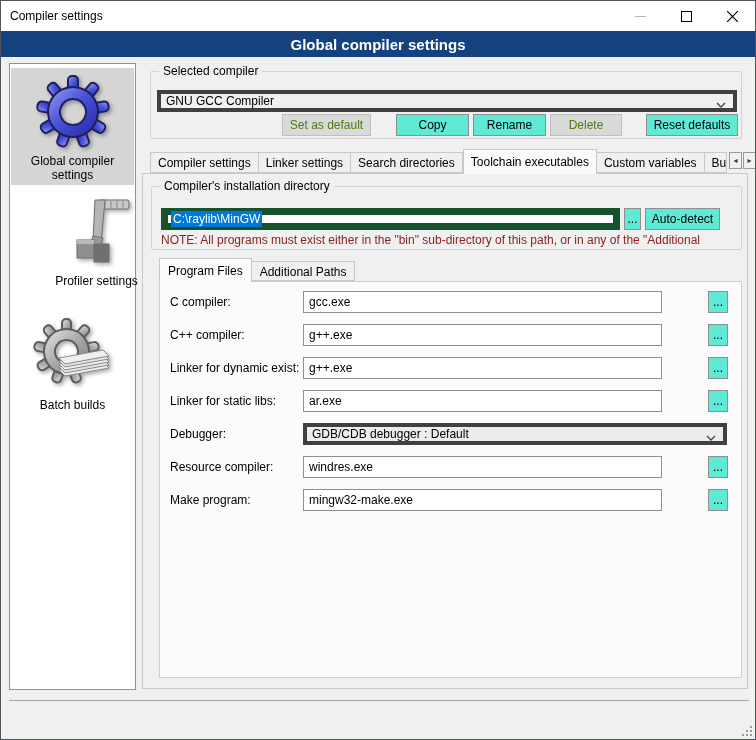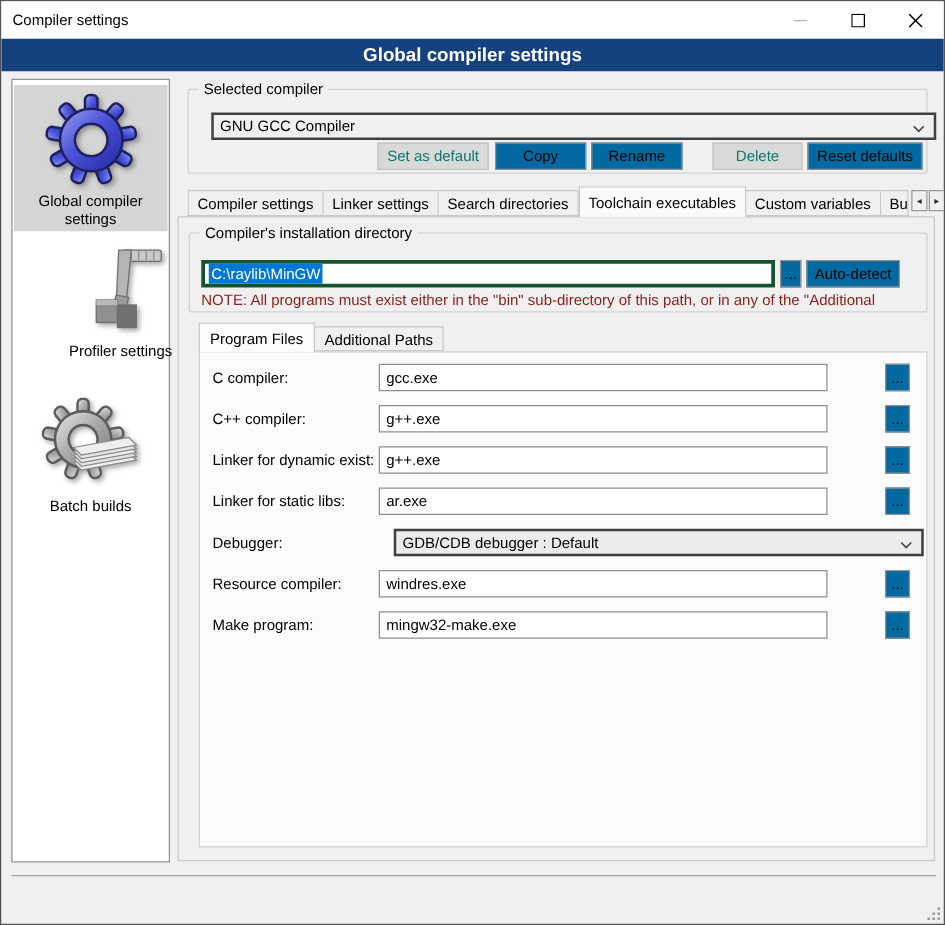--- a/index.html
+++ b/index.html
@@ -22,40 +22,40 @@
   .side-item { position:absolute; left:1px; width:123px; height:117px; display:flex; flex-direction:column; align-items:center; justify-content:flex-start; padding-top:6px; cursor:default; }
   .side-item.selected { background:#d5d5d5; }
   .side-label { text-align:center; line-height:14px; margin-top:4px; width:104px; }
   .side-icon { filter:drop-shadow(2px 2px 2px rgba(0,0,0,0.35)); }
 
   
   .groupbox { position:absolute; border:1px solid #d2d2d2; border-radius:2px; }
   .legend { position:absolute; top:-8px; left:8px; background:#f0f0f0; padding:0 4px; font-size:12px; }
 
   
-  .combo { position:absolute; height:22px; background:#f0f0f0; border:2px solid #404040; display:flex; align-items:center; padding:0 22px 0 5px;margin-left:12px; }
+  .combo { position:absolute; height:22px; background:#f0f0f0; border:4px solid #404040; display:flex; align-items:center; padding:0 22px 0 5px; }
   .combo .chev { position:absolute; right:7px; top:8px; }
 
   
-  .btn { position:absolute; height:22px; background:#0369a1; border:1px solid #8f8f8f; display:flex; align-items:center; justify-content:center; font-size:12px; cursor:default; }
-  .btn.disabled { background:#d9d9d9; border-color:#c0c0c0; color:#0f766e;margin-left:20px; }
+  .btn { position:absolute; height:22px; background:#5eead4; border:1px solid #8f8f8f; display:flex; align-items:center; justify-content:center; font-size:12px; cursor:default; }
+  .btn.disabled { background:#d9d9d9; border-color:#c0c0c0; color:#4d7c0f; }
 
   
   .tabstrip { position:absolute; left:149px; top:148px; width:577px; height:25px; display:flex; align-items:flex-end; overflow:hidden; }
   .tab { height:21px; margin-bottom:1px; padding:3px 7px 0 7px; background:#f0f0f0; border:1px solid #c8c8c8; border-left:none; white-space:nowrap; }
   .tab:first-child { border-left:1px solid #c8c8c8; }
   .tab.active { height:25px; margin-bottom:0; padding-top:5px; background:#fafafa; border-left:1px solid #c8c8c8; border-bottom:none; z-index:3; }
   .tab.clip { width:33px; overflow:hidden; }
   .tab-scroll { position:absolute; width:13px; height:17px; top:151px; background:#f0f0f0; border:1px solid #9a9a9a; display:flex; align-items:center; justify-content:center; font-size:8px; color:#333; }
 
   
   .toolpanel { position:absolute; left:141px; top:172px; width:606px; height:516px; background:#f0f0f0; border:1px solid #c8c8c8; z-index:1; }
 
   
-  .pathfield { position:absolute; height:22px; background:#fff; border:3px solid #14532d; display:flex; align-items:center; padding-left:3px; }
+  .pathfield { position:absolute; height:22px; background:#fff; border:7px solid #14532d; display:flex; align-items:center; padding-left:3px; }
   .sel-text { background:#0078d7; color:#fff; padding:1px 2px; }
 
   .note { position:absolute; color:#8b2222; white-space:nowrap; overflow:hidden; }
 
   
   .nbstrip { position:absolute; left:158px; top:257px; height:24px; display:flex; align-items:flex-end; z-index:3; }
   .nbtab { height:20px; margin-bottom:1px; padding:3px 8px 0 8px; background:#f0f0f0; border:1px solid #c8c8c8; border-left:none; white-space:nowrap; }
   .nbtab:first-child { border-left:1px solid #c8c8c8;margin-top:33px; }
   .nbtab.active { height:24px; margin-bottom:0; padding-top:5px; background:#fbfbfb; border-left:1px solid #c8c8c8; border-bottom:none; }
   .nbpage { position:absolute; left:158px; top:280px; width:583px; height:397px; background:#fbfbfb; border:1px solid #cfcfcf; z-index:2; }

